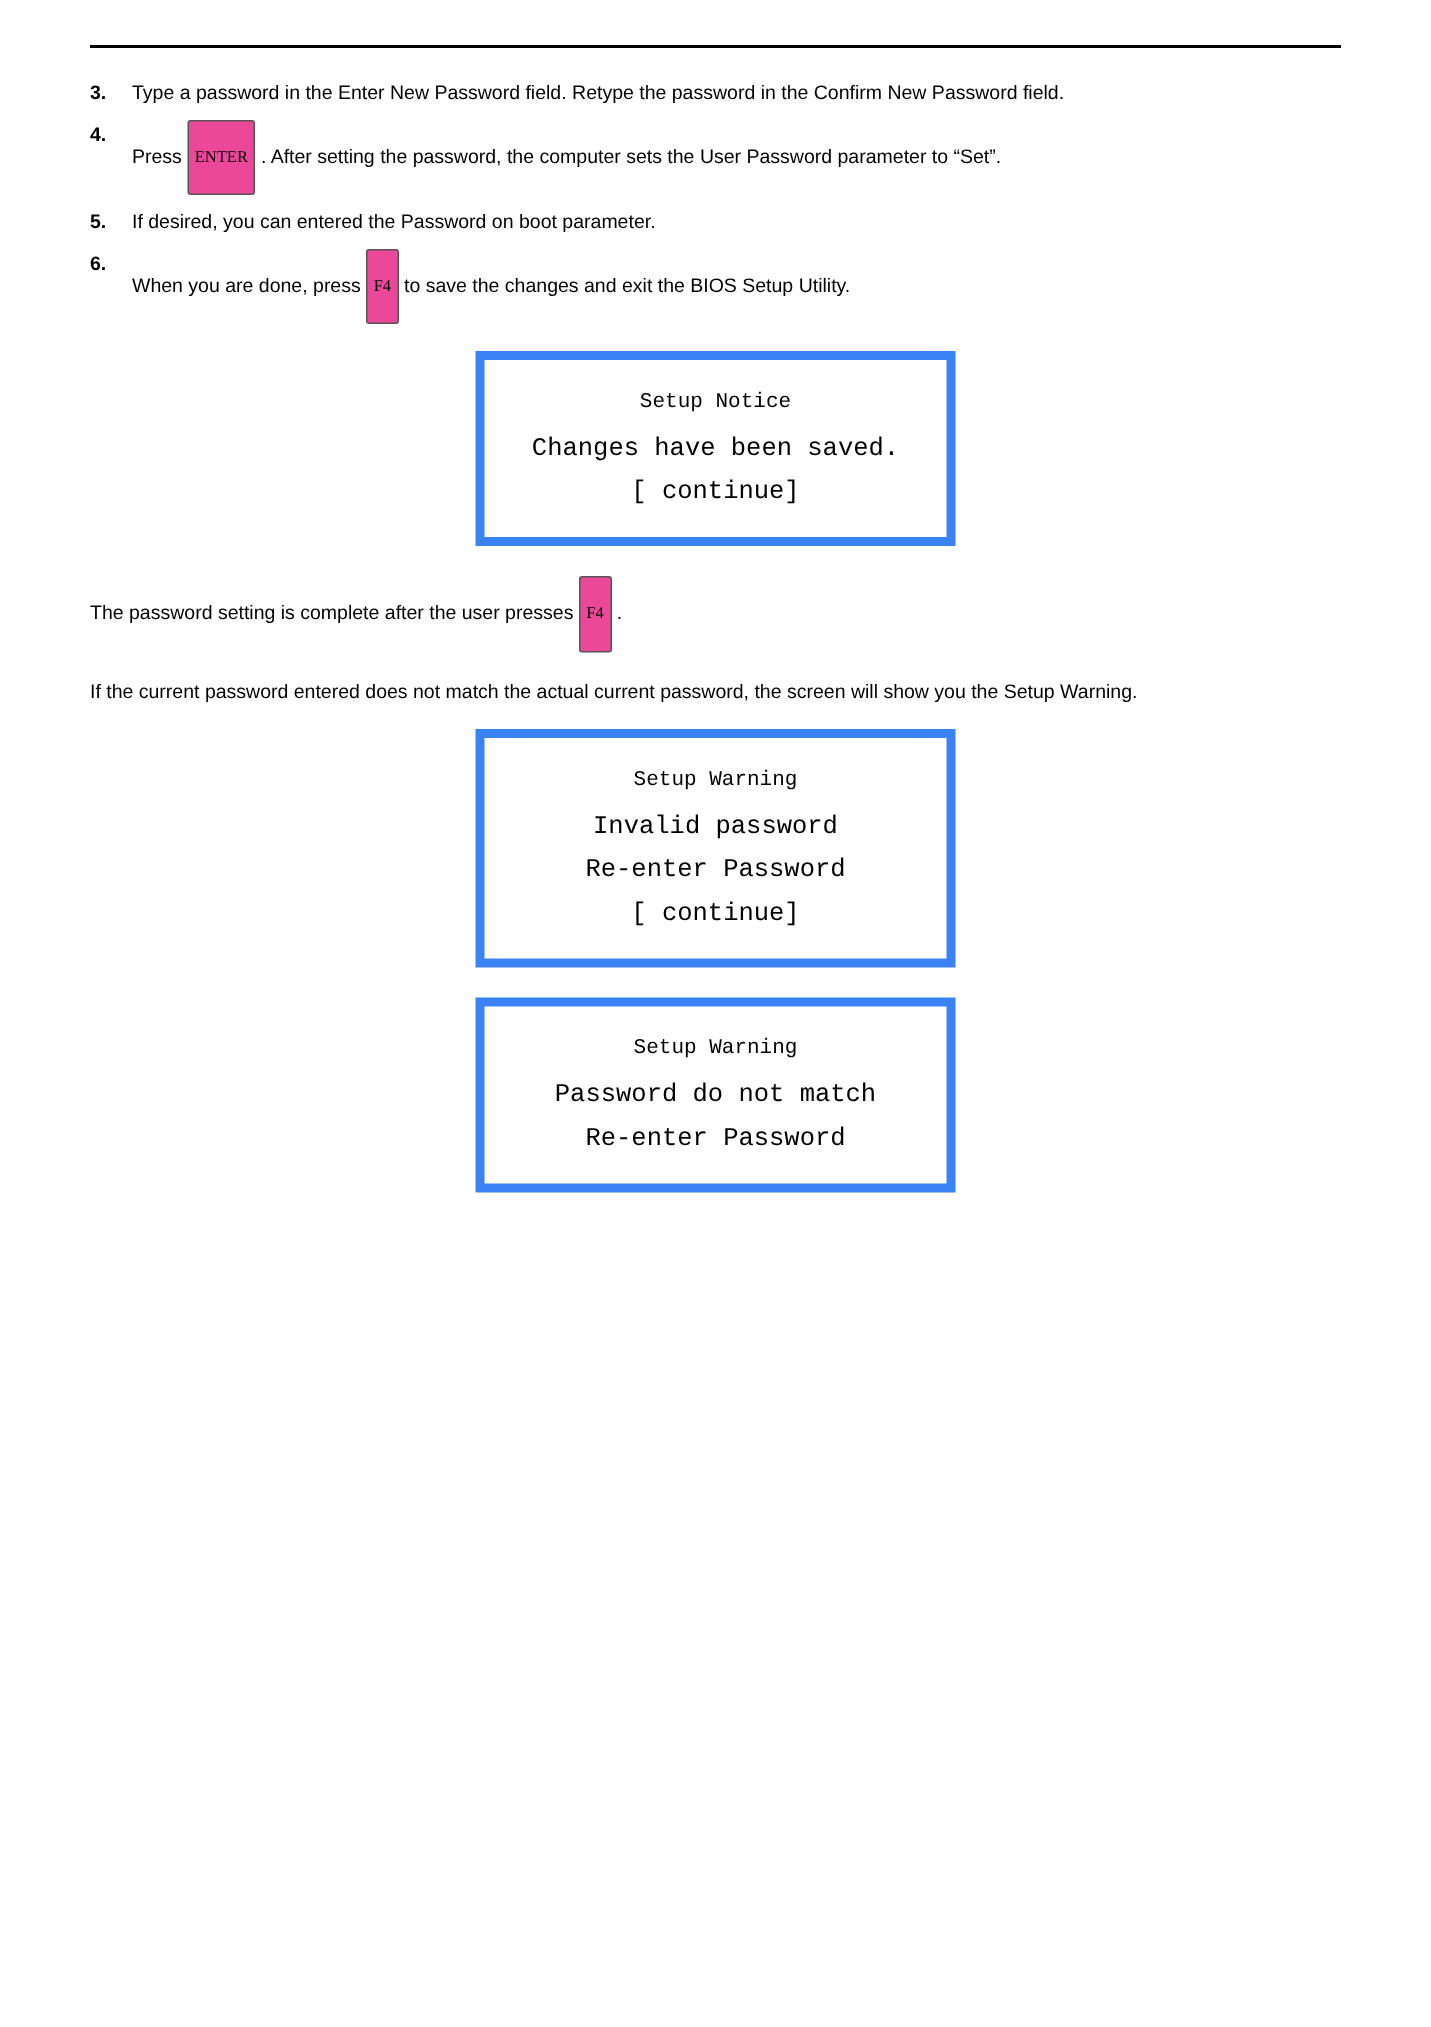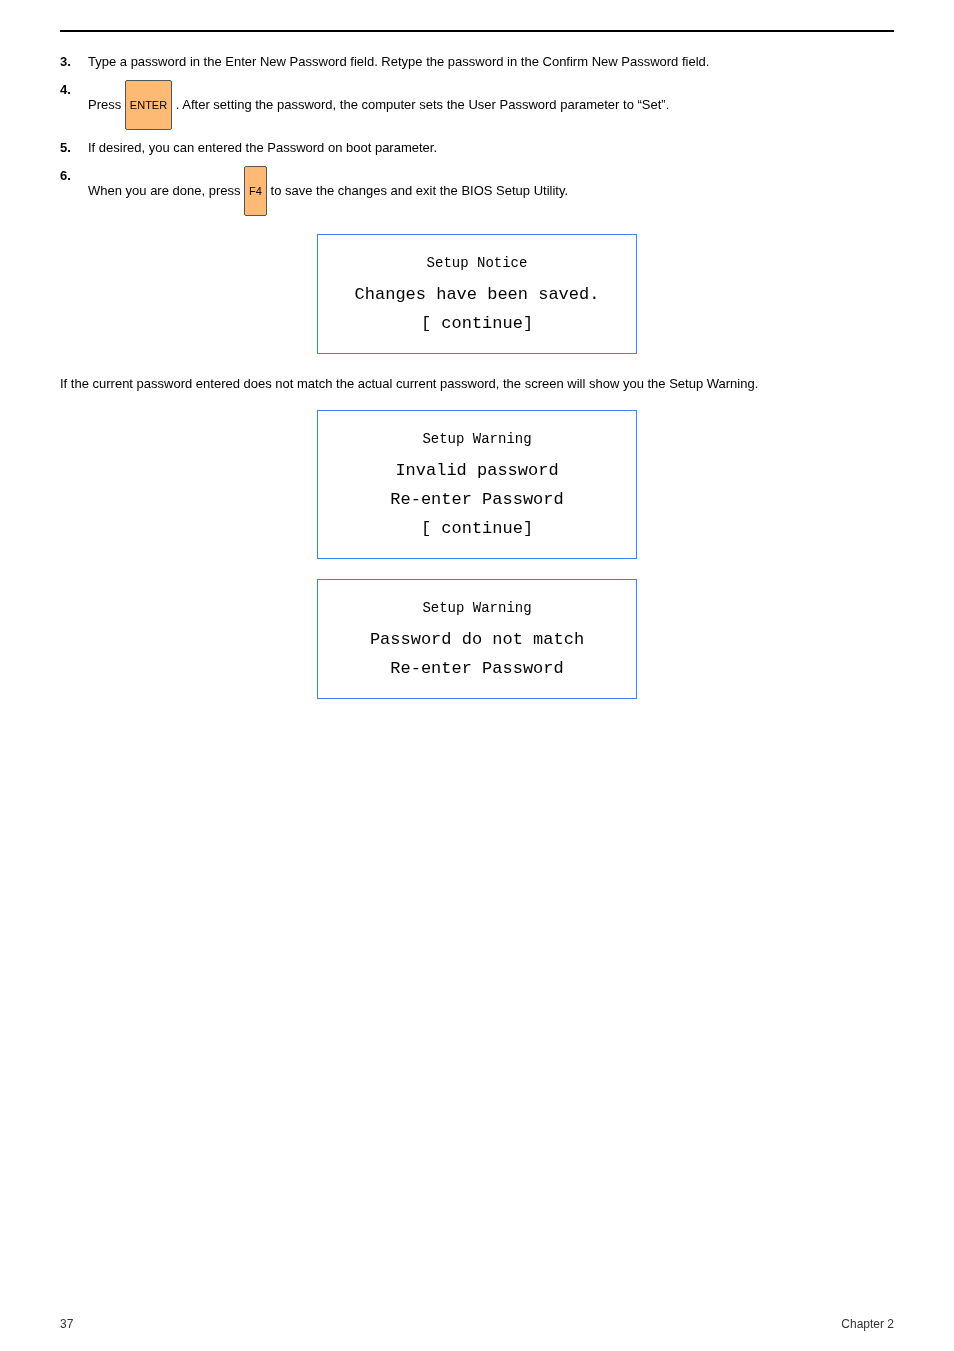--- a/index.html
+++ b/index.html
@@ -47,35 +47,35 @@
       flex-shrink: 0;
     }
 
     .step-text {
       flex: 1;
     }
 
     .key-badge {
       display: inline-block;
       border: 1px solid #555;
-      background: #fdba74;
+      background: #ec4899;
       padding: 16px 4px;
       font-size: 11px;
-      font-family: Liberation Sans, sans-serif;
+      font-family: Liberation Serif, serif;
       vertical-align: middle;
       border-radius: 2px;
     }
 
     .intro-text {
       margin-bottom: 16px;
       line-height: 1.5;
     }
 
     .dialog-box {
-      border: 1px solid #3b82f6;
+      border: 6px solid #3b82f6;
       width: 320px;
       margin: 0 auto 20px auto;
       padding: 20px 30px;
       text-align: center;
     }
 
     .dialog-box .dialog-title {
       font-size: 14px;
       margin-bottom: 14px;
       font-family: 'Courier New', Courier, monospace;
@@ -139,34 +139,35 @@
     </li>
   </ul>
 
 
   <div class="dialog-box">
     <div class="dialog-title">Setup Notice</div>
     <div class="dialog-line">Changes have been saved.</div>
     <div class="dialog-line">[ continue]</div>
   </div>
 
+  <p class="intro-text">
+    <span>The password setting is complete after the user presses</span>
+    <span class="key-badge">F4</span>
+    <span>.</span>
+  </p>
 
   <p class="intro-text">If the current password entered does not match the actual current password, the screen will show you the Setup Warning.</p>
 
   <div class="dialog-box">
     <div class="dialog-title">Setup Warning</div>
     <div class="dialog-line">Invalid password</div>
     <div class="dialog-line">Re-enter Password</div>
     <div class="dialog-line">[ continue]</div>
   </div>
 
 
   <div class="dialog-box">
     <div class="dialog-title">Setup Warning</div>
     <div class="dialog-line">Password do not match</div>
     <div class="dialog-line">Re-enter Password</div>
   </div>
 
-  <div class="footer">
-    <span>37</span>
-    <span>Chapter 2</span>
-  </div>
 </div>
 
 </body></html>

